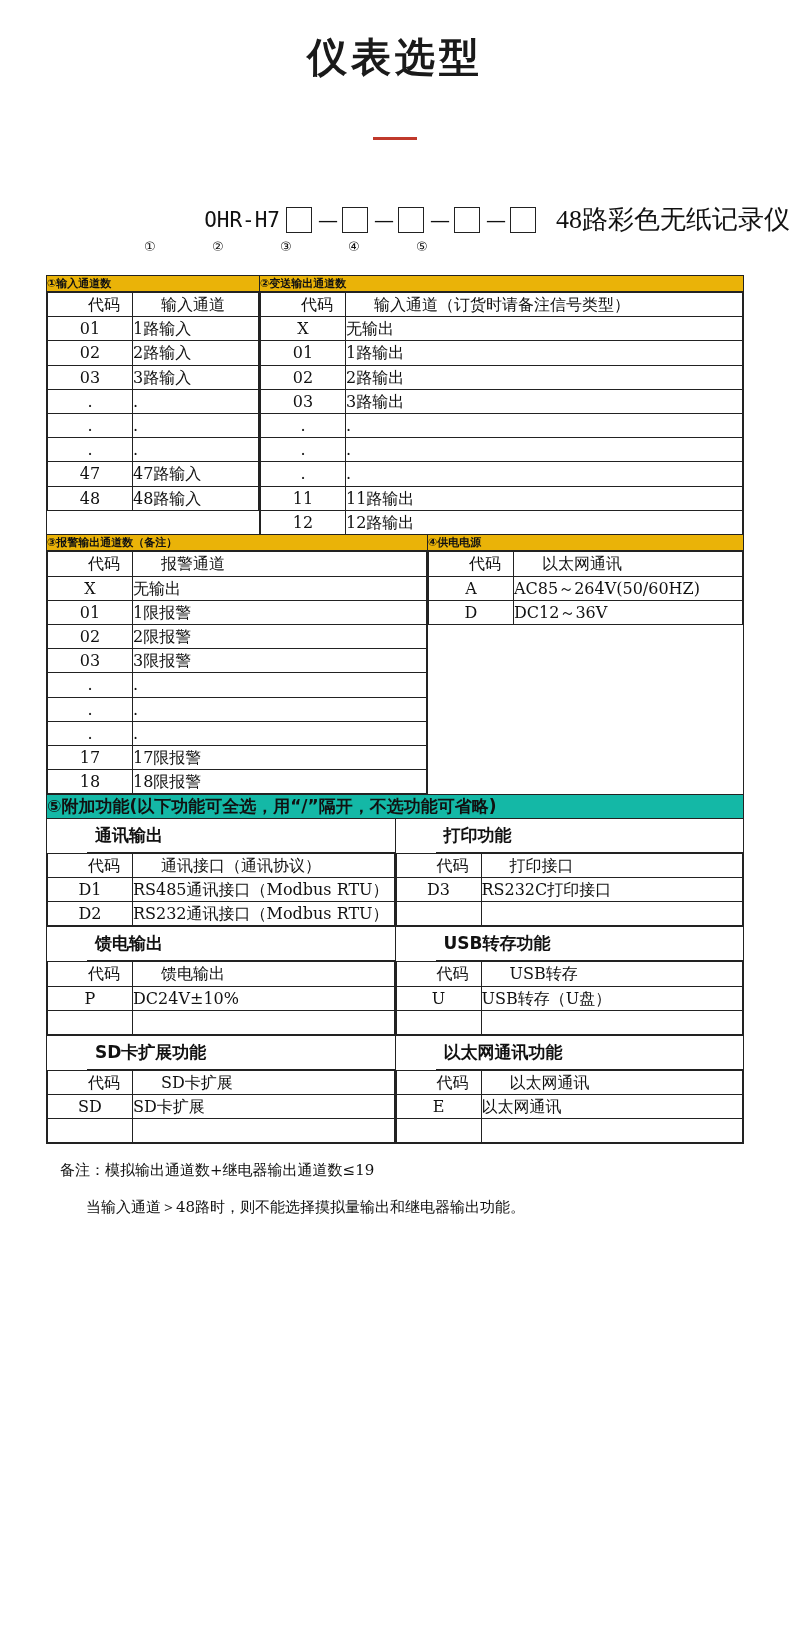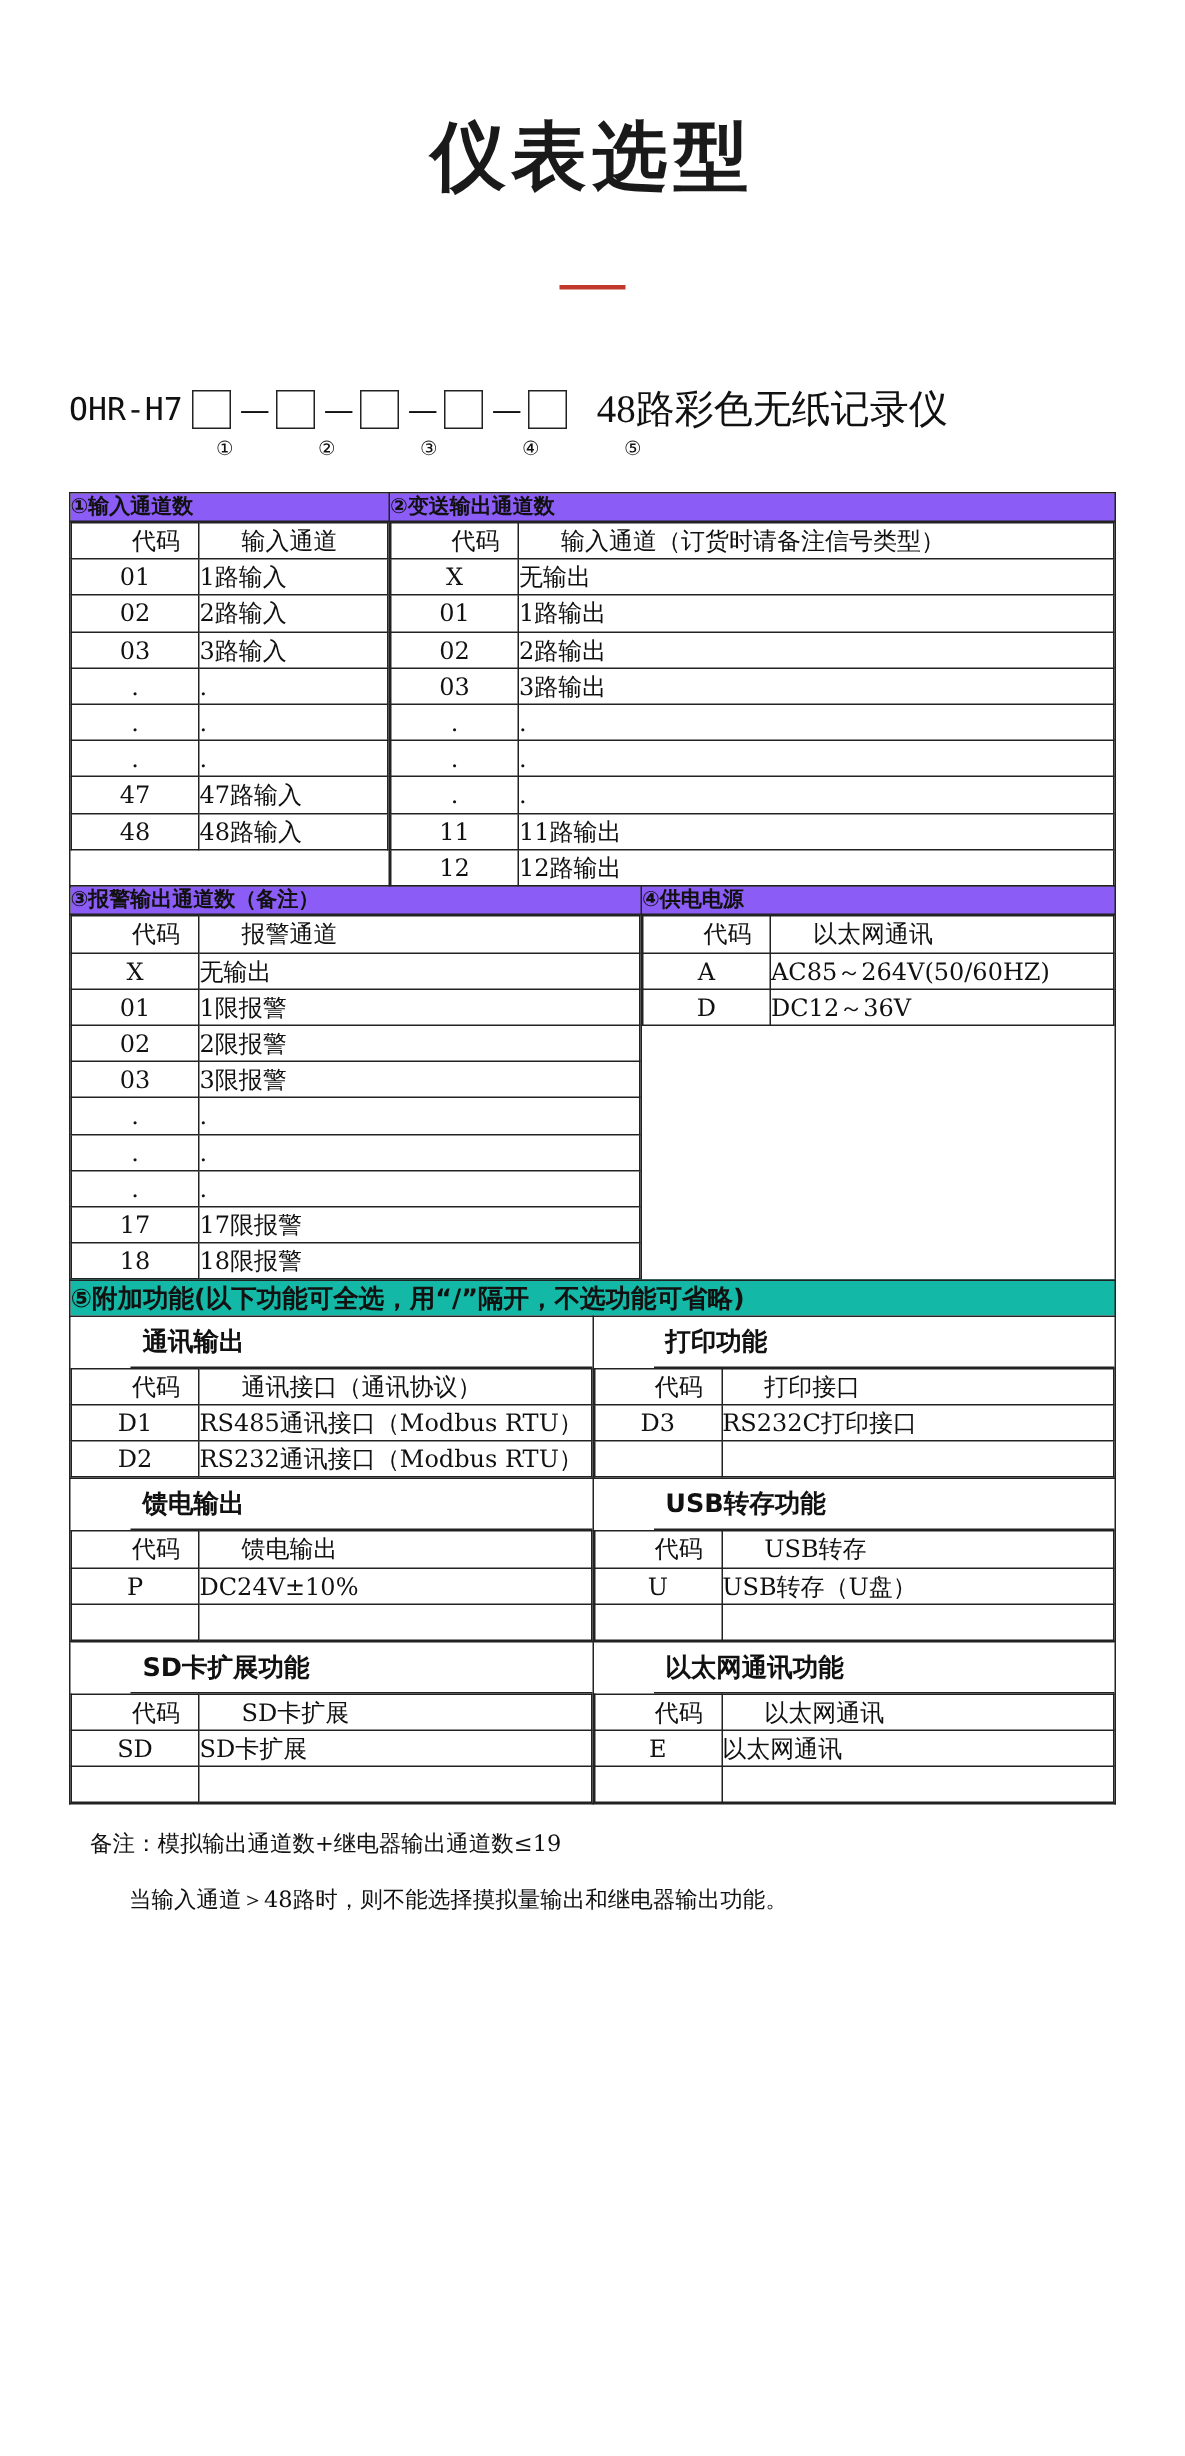--- a/index.html
+++ b/index.html
@@ -6,39 +6,39 @@
   body{
     width:790px;
     background:#ffffff;
     font-family:"DejaVu Sans","Liberation Sans",sans-serif;
     color:#111;
   }
   .page{width:790px;min-height:1637px;position:relative;box-sizing:border-box;}
 
   .title{
     text-align:center;
-    font-size:50px;
+    font-size:40px;
     font-weight:bold;
     letter-spacing:4px;
     padding-top:30px;
     color:#1a1a1a;
     font-family:"DejaVu Sans","Liberation Sans",sans-serif;
-    margin-top:41px;
   }
   .title-rule{
     width:44px;height:3px;background:#c0392b;
     margin:52px auto 0 auto;
   }
 
   .model-line{
-    margin:62px 12px 0 46px;
+    margin:62px 0 0 46px;
     display:flex;
     align-items:center;
     font-size:21px;
     font-family:"DejaVu Serif","Liberation Serif",serif;
+    justify-content:flex-end;
   }
   .model-code{font-family:"DejaVu Sans Mono","Liberation Mono",monospace;font-size:21px;letter-spacing:0px;}
   .slot{
     width:24px;height:24px;border:1.6px solid #222;
     display:inline-block;margin:0 6px;
     position:relative;
   }
   .dash{display:inline-block;width:18px;text-align:center;font-size:20px;}
   .model-tail{margin-left:14px;font-size:26px;font-family:Liberation Serif, serif;}
 
@@ -54,23 +54,23 @@
     margin:16px auto 0 auto;
     width:698px;
     table-layout:fixed;
   }
   table.grid td{
     border:1.5px solid #222;
     padding:0;
     vertical-align:top;
   }
   .hdr{
-    background:#8b5cf6;
+    background:#eab308;
     font-weight:bold;
-    font-size:14px;
+    font-size:11px;
     padding:6px 8px;
     font-family:"DejaVu Sans","Liberation Sans",sans-serif;
   }
   .subtbl{width:100%;border-collapse:collapse;}
   .subtbl td{
     border:none;
     font-size:16px;
     padding:2px 6px;
     font-family:"DejaVu Serif","Liberation Serif",serif;
     line-height:1.45;

